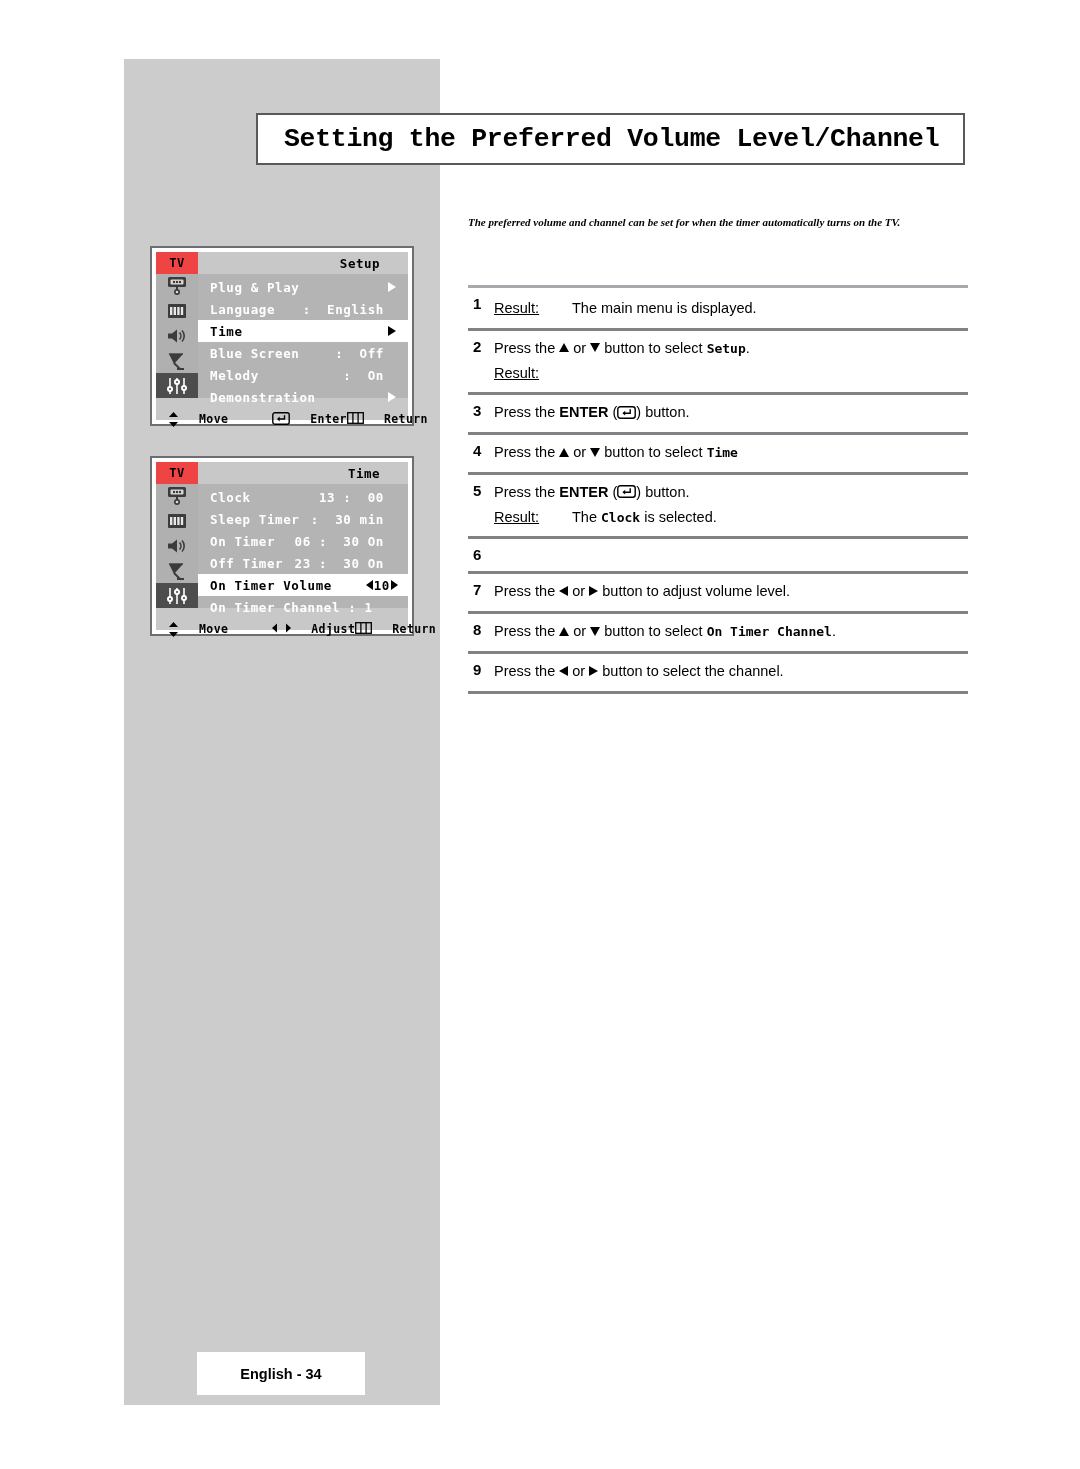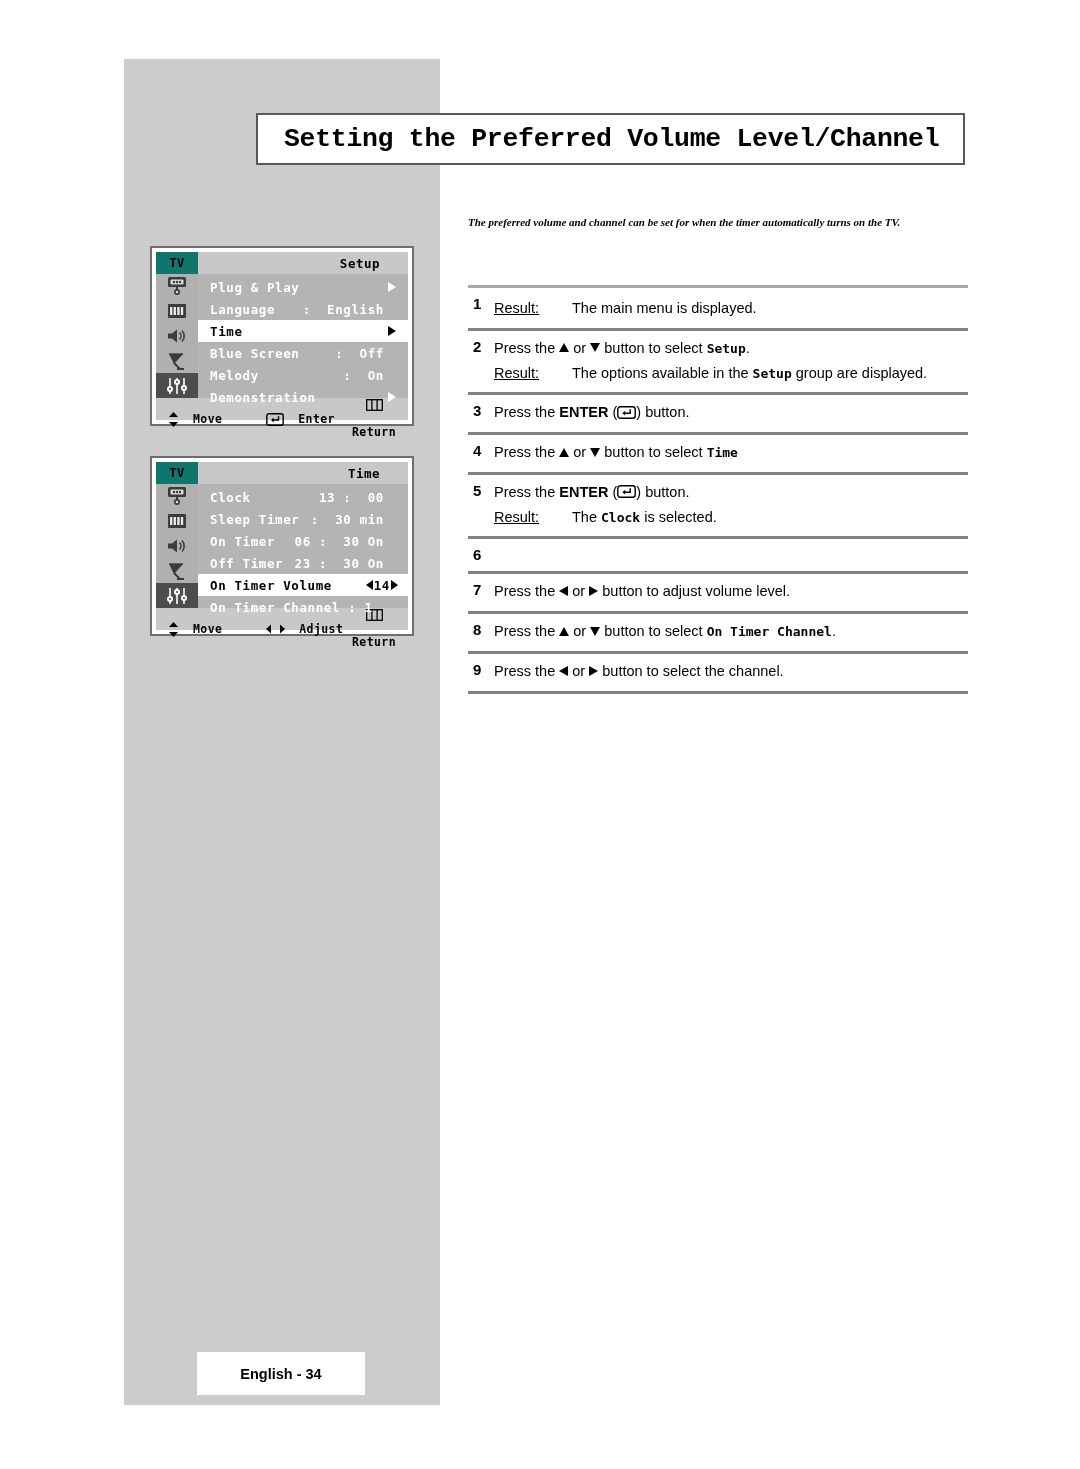--- a/index.html
+++ b/index.html
@@ -71,21 +71,21 @@
   
   .osd-head {
     height: 22px;
     display: flex;
     align-items: center;
     background: #c8c8c8;
   }
   .osd-tv {
     width: 42px;
     height: 22px;
-    background: #0f766e;
+    background: #ef4444;
     display: flex;
     align-items: center;
     justify-content: center;
     font-size: 12px;
     font-weight: bold;
     color: #000000;
     letter-spacing: 0.5px;
   }
   .osd-title {
     flex: 1;
@@ -177,24 +177,24 @@
   .osd-foot {
     height: 22px;
     background: #c8c8c8;
     display: flex;
     align-items: center;
     font-size: 11.5px;
     font-weight: bold;
     color: #000000;
     letter-spacing: 0.4px;
   }
-  .foot-item { display: flex; align-items: center; gap: 14px; margin-top: 20px; }
+  .foot-item { display: flex; gap: 20px; margin-top: 20px; }
   .foot-move   { margin-left: 12px; }
   .foot-mid    { margin-left: 44px; }
-  .foot-return { margin-left: auto; margin-right: 12px; flex-direction: column; }
+  .foot-return { margin-left: auto; margin-right: 12px; }
 
   
   .intro {
     position: absolute;
     left: 468px;
     top: 215px;
     width: 500px;
     font-size: 11px;
     font-style: italic;
     font-weight: bold;
@@ -509,21 +509,21 @@
           <span class="val fixed-col">06 :  30 On</span>
         </div>
         <div class="osd-row">
           <span class="lbl">Off Timer</span>
           <span class="val fixed-col">23 :  30 On</span>
         </div>
         <div class="osd-row sel">
           <span class="lbl">On Timer Volume</span>
           <span class="val">
             <span class="tri-l-sm"></span>
-            <span class="vol-num">14</span>
+            <span class="vol-num">10</span>
             <span class="tri-r-sm"></span>
           </span>
         </div>
         <div class="osd-row">
           <span class="lbl">On Timer Channel : 1</span>
         </div>
       </div>
     </div>
     <div class="osd-foot">
       <div class="foot-item foot-move">
@@ -565,21 +565,20 @@
         </div>
       </div>
     </div>
     <div class="rule dark"></div>
     <div class="step">
       <div class="step-num">2</div>
       <div class="step-body">
         <div class="step-line"><span>Press the </span><span class="arrow-u"></span><span> or </span><span class="arrow-d"></span><span> button to select </span><span class="mono">Setup</span><span>.</span></div>
         <div class="result-line">
           <span class="result-label">Result:</span>
-          <span><span>The options available in the </span><span class="mono">Setup</span><span> group are displayed.</span></span>
         </div>
       </div>
     </div>
     <div class="rule dark"></div>
     <div class="step">
       <div class="step-num">3</div>
       <div class="step-body">
         <div class="step-line"><span>Press the </span><b>ENTER</b><span> (</span><svg width="19" height="13" viewBox="0 0 19 13" class="enter-glyph">
             <rect x="0.8" y="0.8" width="17.4" height="11.4" rx="2.5" fill="none" stroke="#000" stroke-width="1.4"></rect>
             <path d="M13.2 3.3 V7.2 H6.6" stroke="#000" stroke-width="1.4" fill="none"></path>

